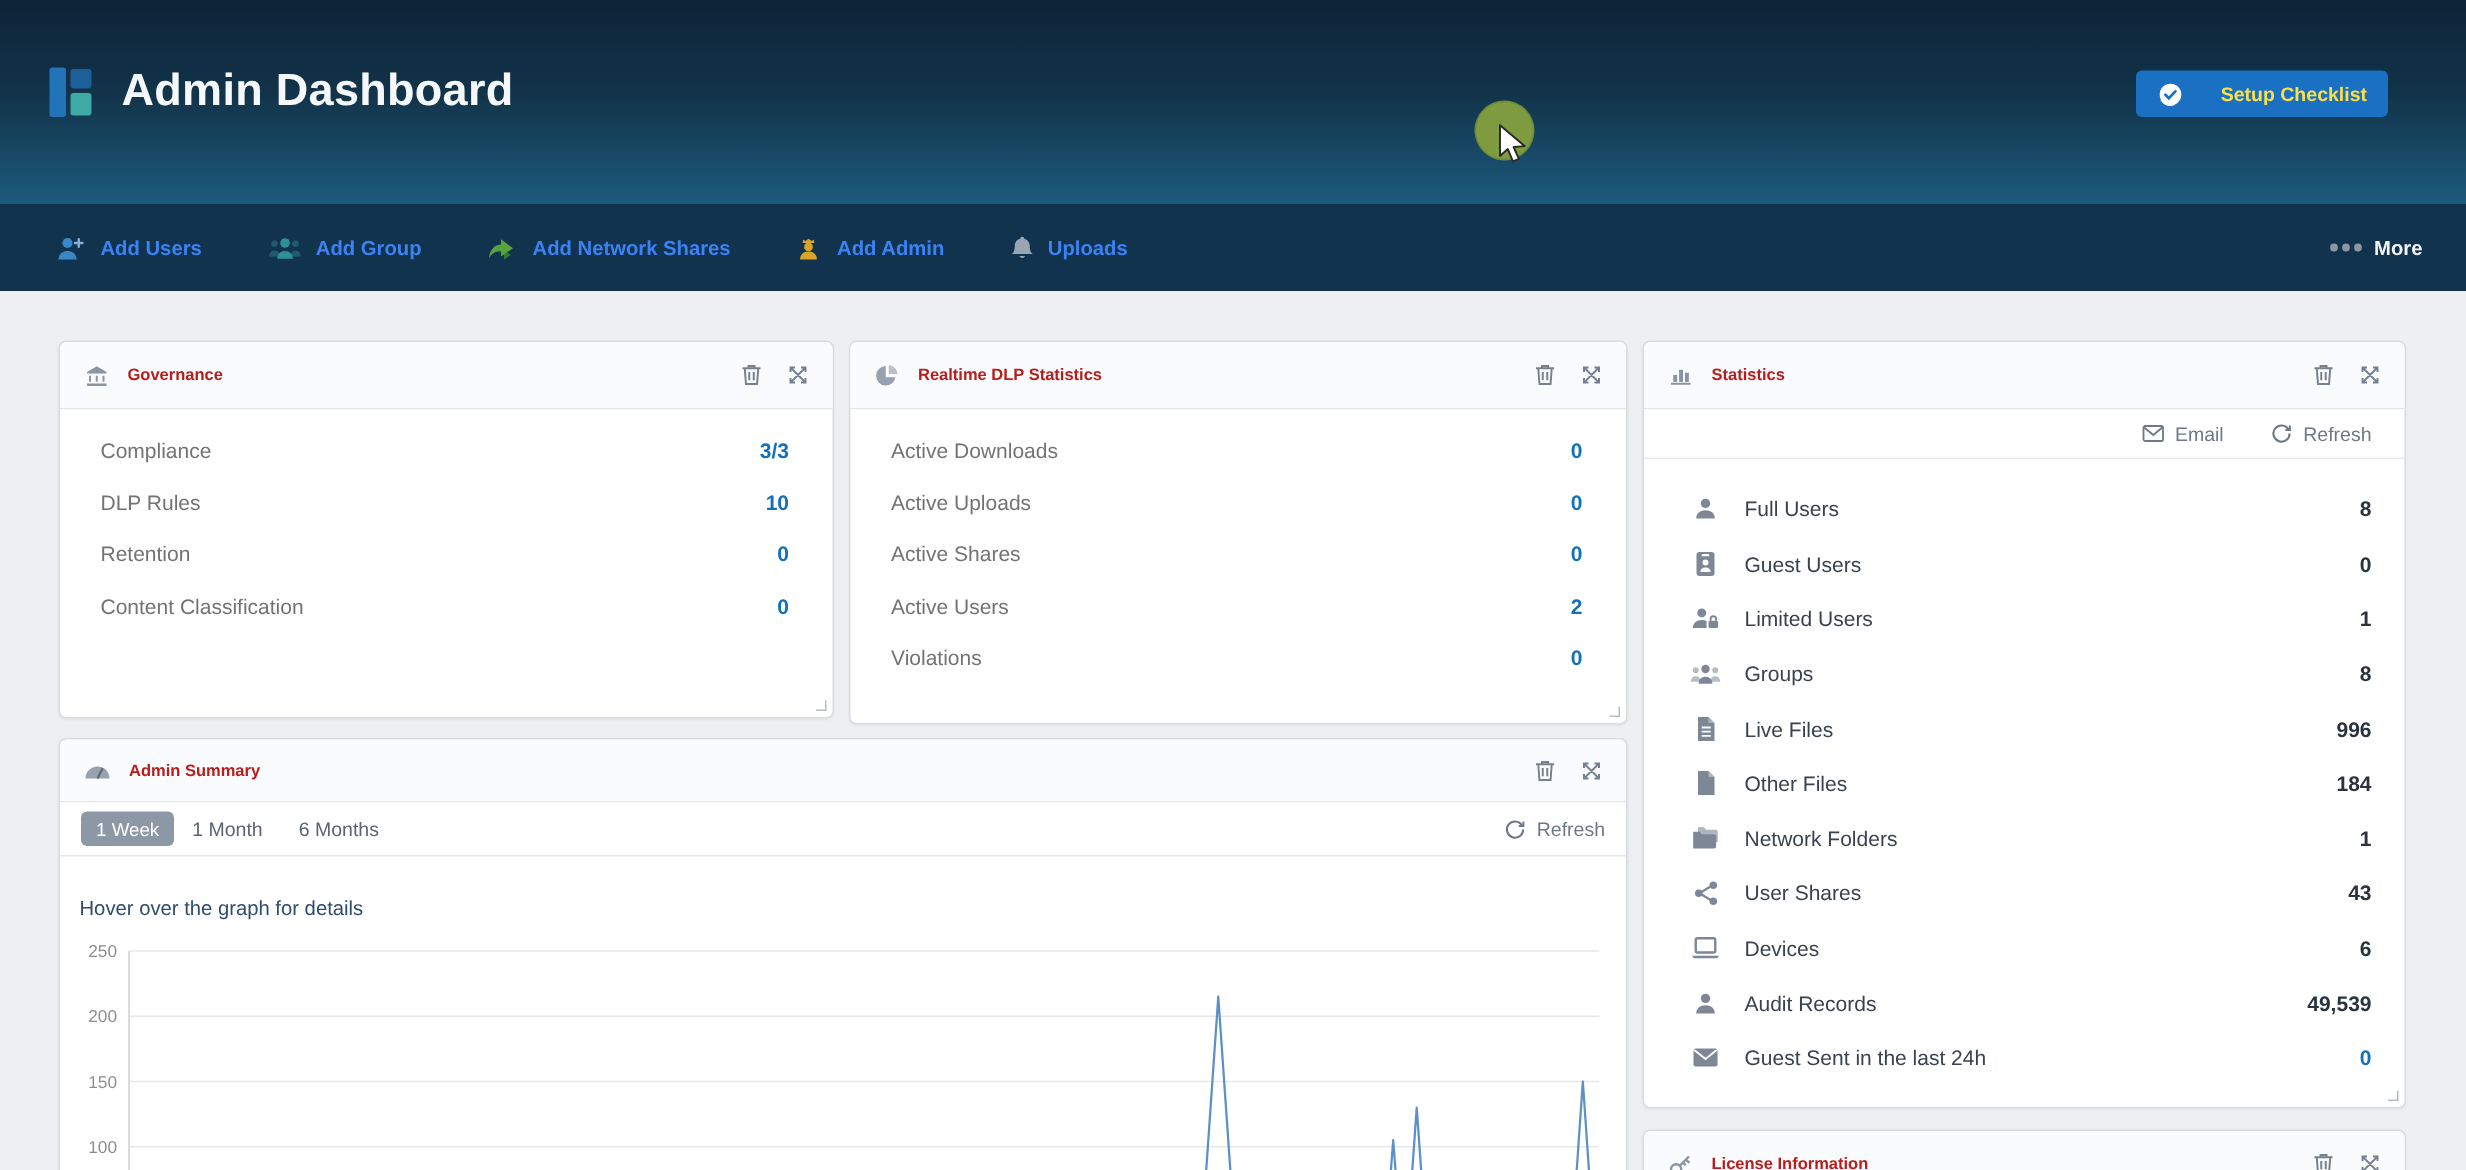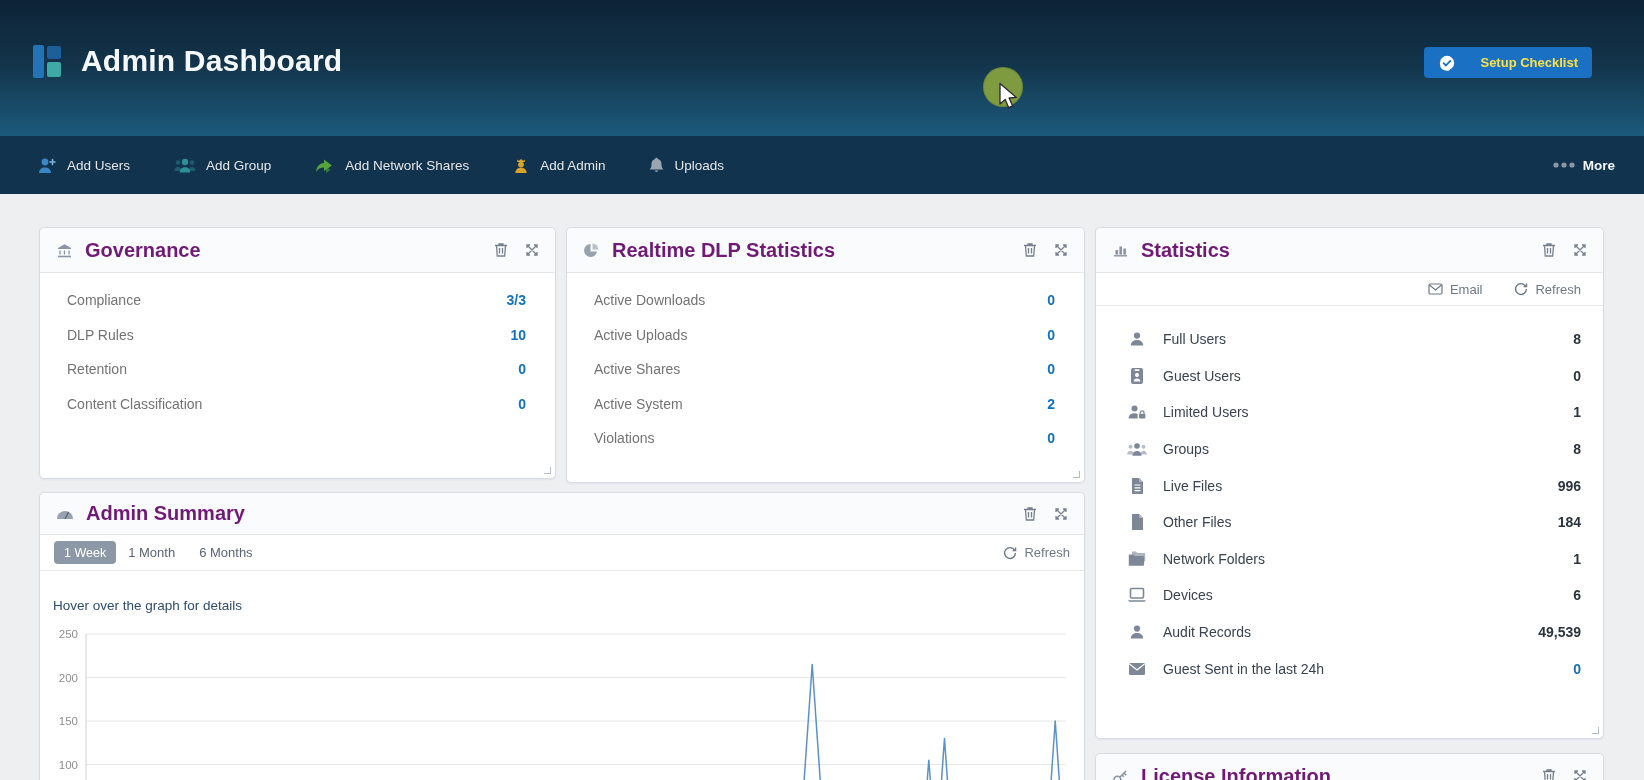--- a/index.html
+++ b/index.html
@@ -14,31 +14,31 @@
   .logo .sq1 { position:absolute; left:14px; top:1px; width:14px; height:13px; background:#1d6099; border-radius:2px; }
   .logo .sq2 { position:absolute; left:14px; top:17px; width:14px; height:15px; background:#3fa9a5; border-radius:2px; }
   .hero-title { position:absolute; left:81px; top:44px; font-size:30px; font-weight:600; color:#f4f8fb; letter-spacing:.2px; }
   .setup-btn { position:absolute; right:52px; top:47px; height:31px; background:#1a70c2; border:none; border-radius:4px;
                color:#fde047; font-size:13px; font-weight:700; display:flex; align-items:center; gap:24px; padding:0 14px;
                font-family:"Liberation Sans", sans-serif; cursor:pointer; }
 
   
   .navbar { position:absolute; left:0; top:136px; width:1644px; height:58px; background:#12334d;
             display:flex; align-items:center; padding-left:37px; }
-  .nav-item { display:flex; align-items:center; gap:9px; color:#e5e5e5; font-size:13.5px; font-weight:400;
+  .nav-item { display:flex; align-items:center; gap:9px; color:#3b82f6; font-size:13.5px; font-weight:700;
               margin-right:43px; cursor:pointer; white-space:nowrap;justify-content:flex-end; }
   .nav-more { position:absolute; right:29px; top:0; height:58px; display:flex; align-items:center; gap:8px;
               color:#f2f5f8; font-size:13.5px; font-weight:700; cursor:pointer; }
 
   
   .panel { position:absolute; background:#fff; border:1px solid #d8dce1; border-radius:5px;
            box-shadow:0 1px 2px rgba(20,40,60,.05); }
   .panel-h { height:45px; background:#fafbfc; border-bottom:1px solid #e4e7ea; border-radius:5px 5px 0 0;
              display:flex; align-items:center; padding:0 16px; }
-  .p-title { font-size:20px; font-weight:600; color:#701a75; margin-left:12px; }
+  .p-title { font-size:11px; font-weight:600; color:#b91c1c; margin-left:12px; }
   .h-icons { margin-left:auto; display:flex; align-items:center; gap:17px; }
   .icon-btn { background:none; border:none; padding:0; cursor:pointer; display:flex; align-items:center; }
   .grip { position:absolute; right:4px; bottom:4px; width:7px; height:7px;
           border-right:1px solid #b6bcc4; border-bottom:1px solid #b6bcc4; }
 
   .kv-rows { padding-top:10px; }
   .kv-row { height:34.5px; display:flex; align-items:center; padding:0 29px 0 27px; }
   .kv-label { font-size:14px; color:#737373; }
   .kv-val { margin-left:auto; font-size:14px; font-weight:700; color:#1470bb; cursor:pointer; }
 
@@ -230,21 +230,21 @@
       </div>
     <div class="kv-row">
         <span class="kv-label">Active Uploads</span>
         <span class="kv-val">0</span>
       </div>
     <div class="kv-row">
         <span class="kv-label">Active Shares</span>
         <span class="kv-val">0</span>
       </div>
     <div class="kv-row">
-        <span class="kv-label">Active System</span>
+        <span class="kv-label">Active Users</span>
         <span class="kv-val">2</span>
       </div>
     <div class="kv-row">
         <span class="kv-label">Violations</span>
         <span class="kv-val">0</span>
       </div>
   </div>
   <div class="grip"></div>
 </div>
 
@@ -366,20 +366,32 @@
     </div>
     <div class="stat-row">
       <span class="s-icon">
           <svg width="20" height="17" viewBox="0 0 20 17">
             <path d="M5 1.5h4l1.4 1.6H17a1.2 1.2 0 0 1 1.2 1.2v7H5z" fill="#aeb5bf"></path>
             <path d="M1.8 4.5h4.4L7.6 6.1h8.2a1.3 1.3 0 0 1 1.3 1.3v7a1.3 1.3 0 0 1-1.3 1.3H1.8z" fill="#7d8796"></path>
           </svg>
         </span>
       <span class="stat-label">Network Folders</span>
       <span class="stat-val">1</span>
+    </div>
+    <div class="stat-row">
+      <span class="s-icon">
+          <svg width="17" height="17" viewBox="0 0 17 17">
+            <path d="M4 8.5L13 3M4 8.5L13 14" stroke="#7d8796" stroke-width="1.5"></path>
+            <circle cx="3.5" cy="8.5" r="2.5" fill="#7d8796"></circle>
+            <circle cx="13.2" cy="3.2" r="2.5" fill="#7d8796"></circle>
+            <circle cx="13.2" cy="13.8" r="2.5" fill="#7d8796"></circle>
+          </svg>
+        </span>
+      <span class="stat-label">User Shares</span>
+      <span class="stat-val">43</span>
     </div>
     <div class="stat-row">
       <span class="s-icon">
           <svg width="20" height="16" viewBox="0 0 20 16">
             <rect x="3.5" y="1.5" width="13" height="9.5" rx="1.2" fill="none" stroke="#7d8796" stroke-width="1.6"></rect>
             <path d="M1 13.2h18l-1.2 1.6H2.2z" fill="#7d8796"></path>
           </svg>
         </span>
       <span class="stat-label">Devices</span>
       <span class="stat-val">6</span>

